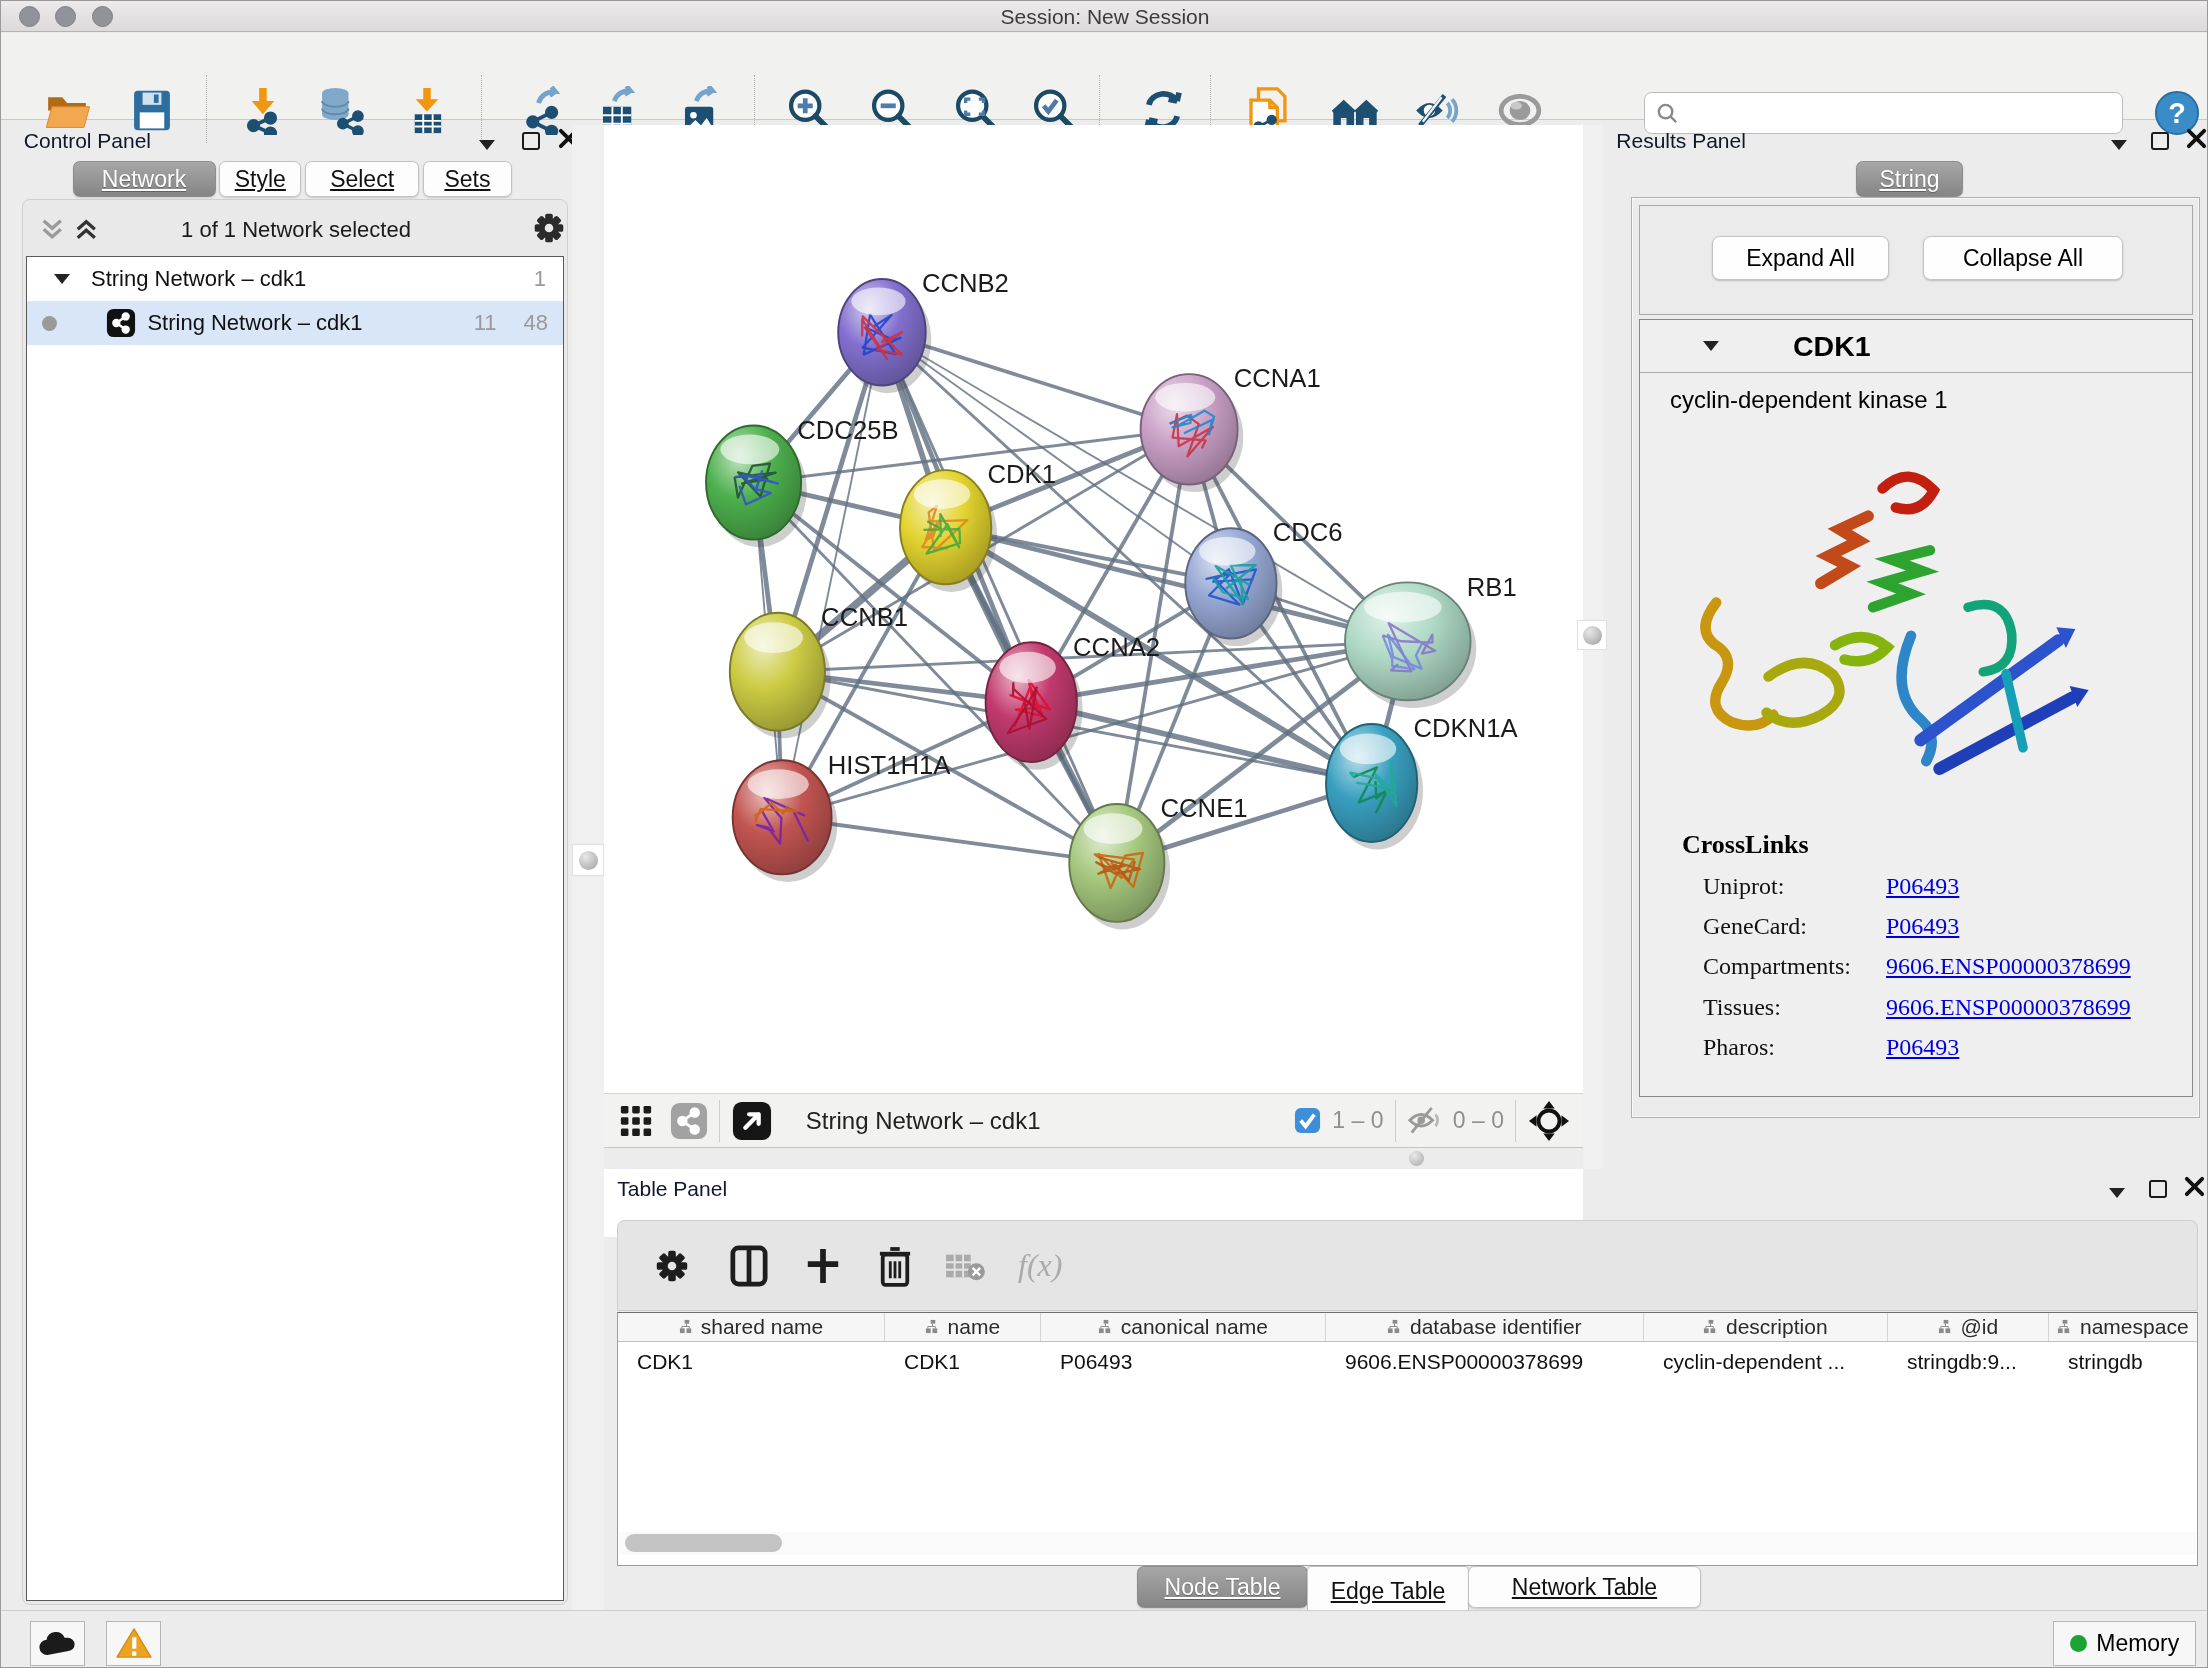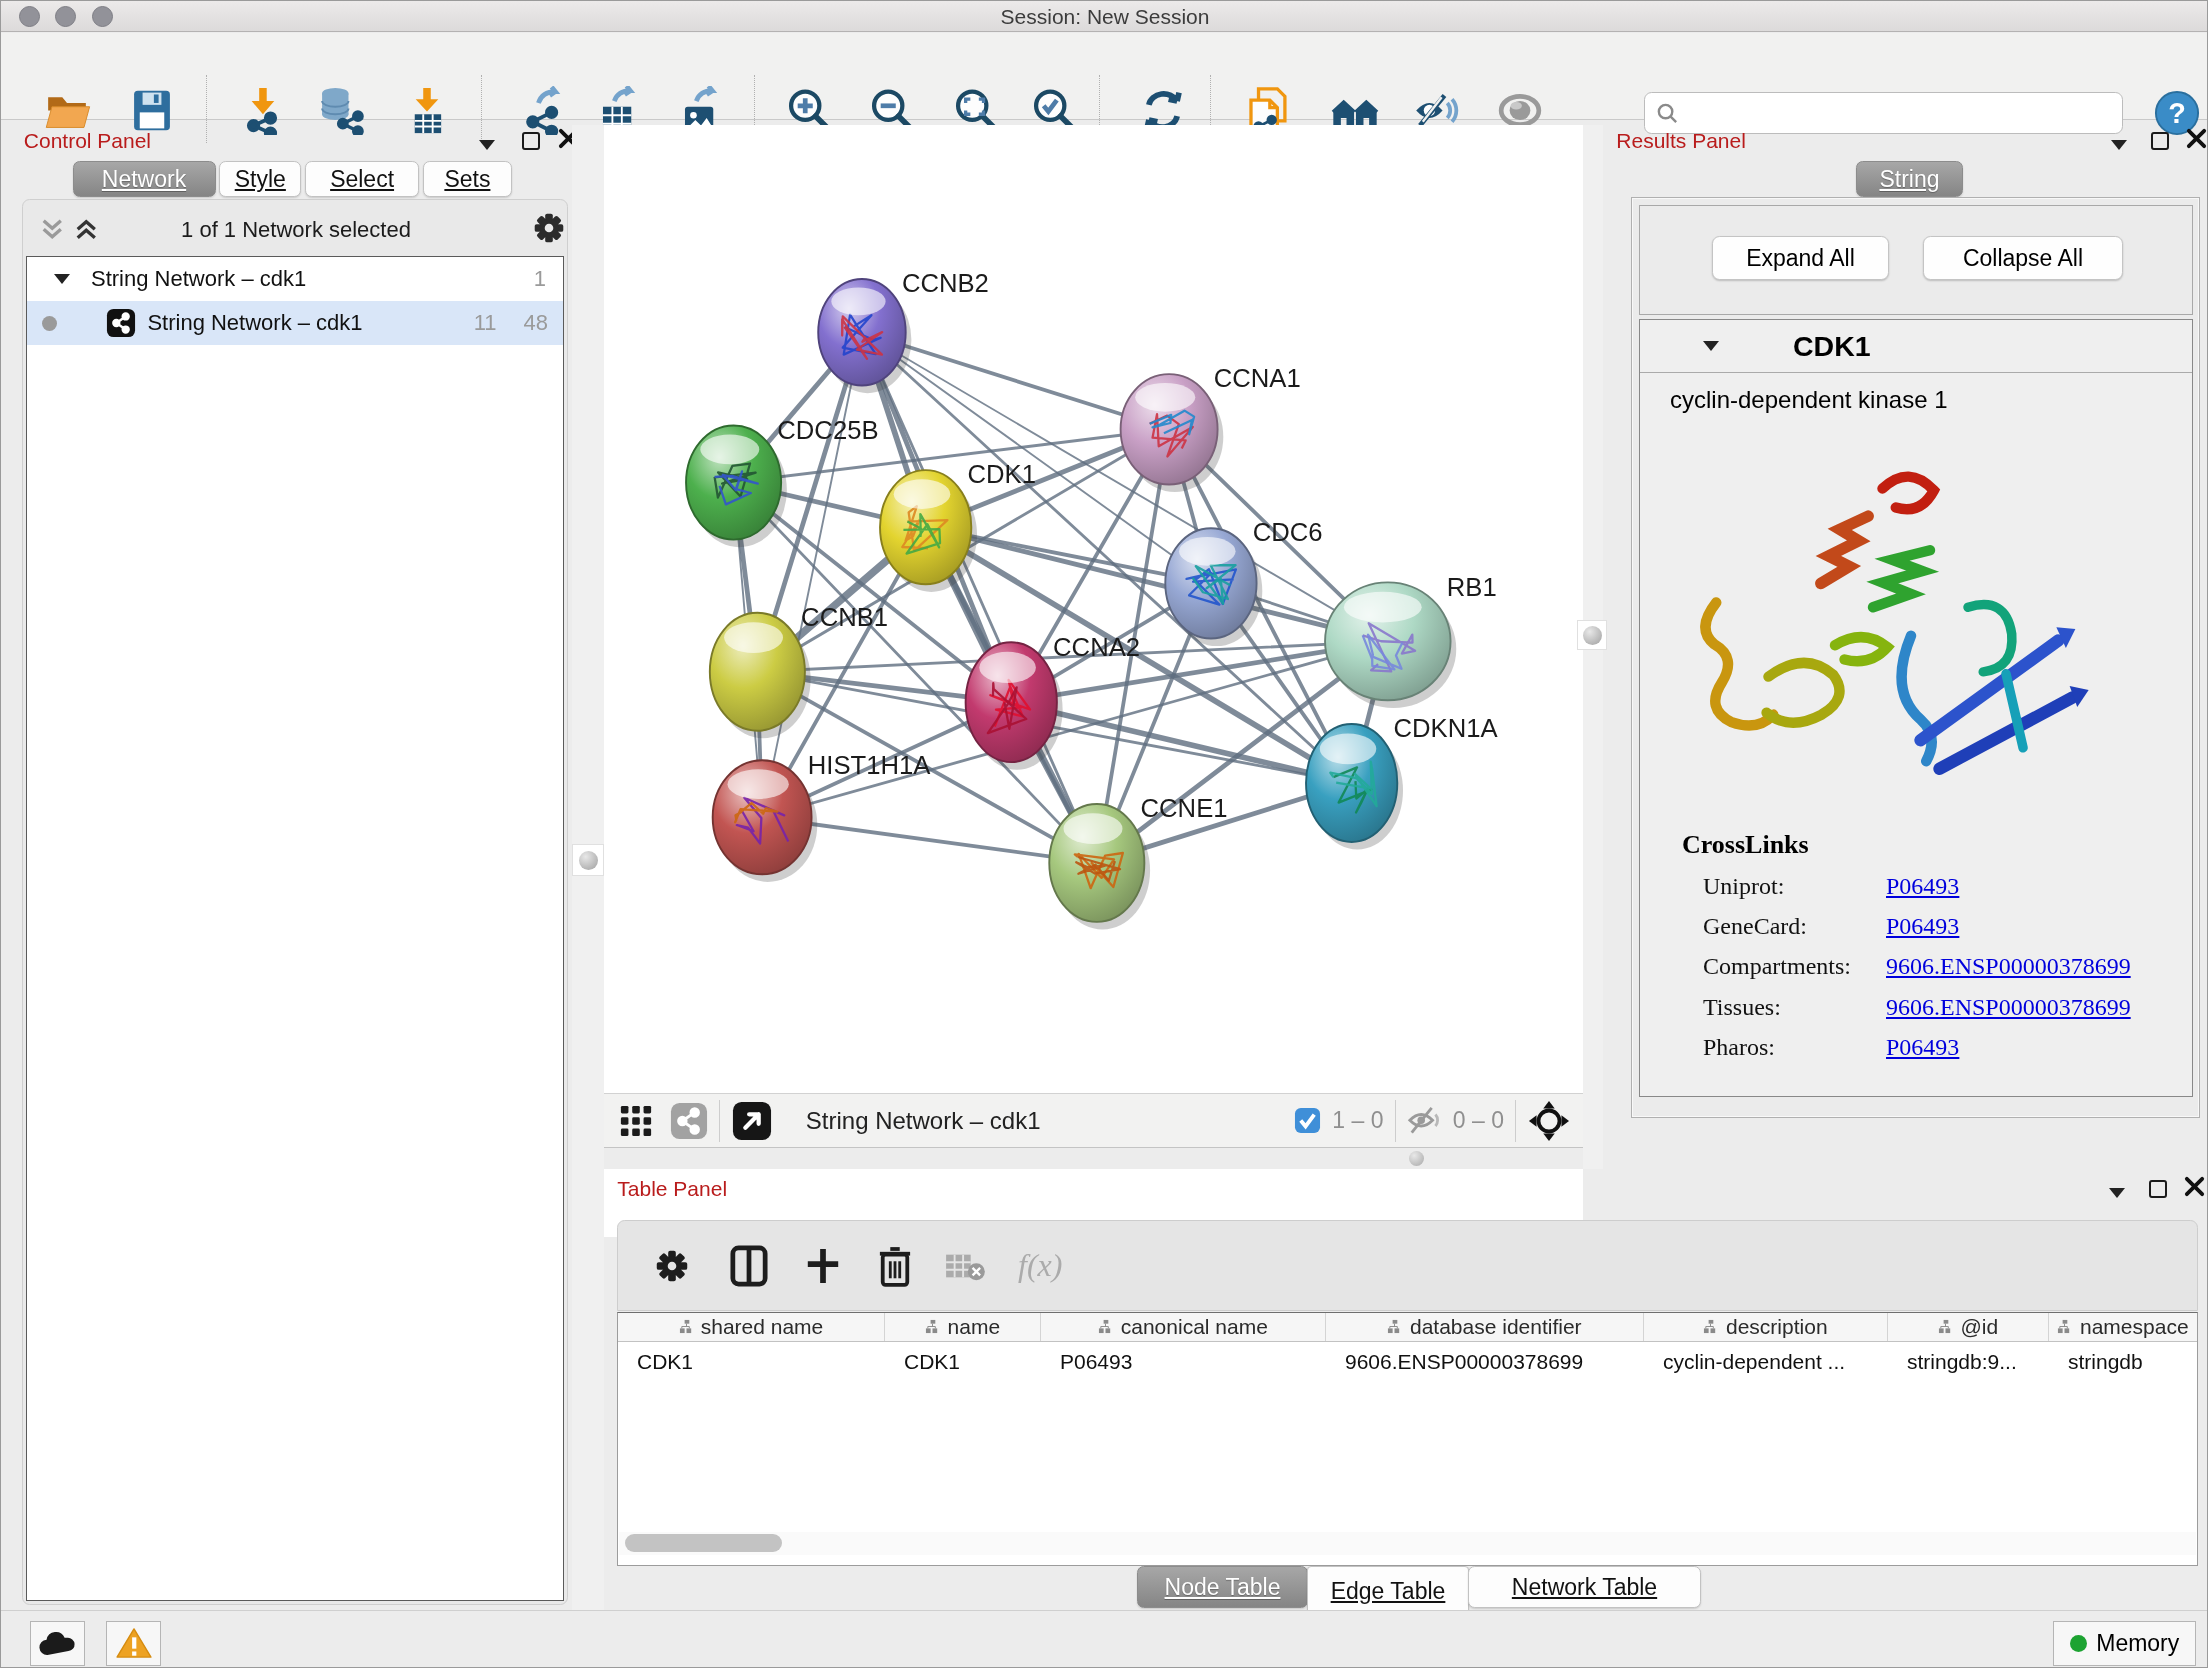--- a/index.html
+++ b/index.html
@@ -13,35 +13,35 @@
   #title-text{width:100%;text-align:center;top:3.8px;font-size:21px;color:#3c3c3c;}
 
   
   #toolbar{left:0;top:32px;width:2208px;height:87px;background:#f1f1f0;border-bottom:1px solid #c9c9c9;}
   .tbicon{top:53px;width:48px;height:49px;cursor:pointer;}
   .tbsep{top:42px;width:0;height:68px;border-left:1.9px dotted #b0b0b0;}
   #search-field{left:1643px;top:59px;width:479px;height:42px;background:#fff;border:1px solid #bcbcbc;border-radius:7.6px;display:flex;align-items:center;padding-left:9.5px;}
   #search-field input{border:none;outline:none;font-size:21px;width:418px;background:transparent;}
 
   
-  .panel-title{font-size:21px;color:#b91c1c;}
+  .panel-title{font-size:21px;color:#0f172a;}
   .caret{width:0;height:0;border-left:8.6px solid transparent;border-right:8.6px solid transparent;border-top:10.5px solid #222;display:inline-block;}
   .float-btn{width:18px;height:18px;border:2.4px solid #1b1b1b;border-radius:2.9px;display:inline-block;}
   .tab{height:36px;border:1px solid #c2c2c2;background:#fdfdfd;border-radius:6.7px;color:#111;font-size:23px;display:flex;align-items:center;justify-content:center;cursor:pointer;box-shadow:0 1px 1.9px rgba(0,0,0,0.15);text-decoration:underline;}
   .tab.sel{background:linear-gradient(#a7a7a7,#858585);color:#fff;border-color:#8c8c8c;text-shadow:0 1px 1px rgba(0,0,0,0.3);}
 
   
   #cp-box{left:21px;top:198px;width:546px;height:1406px;background:#e9e9e9;border:1px solid #cfcfcf;border-radius:7.6px;}
   #cp-tree{left:25px;top:255px;width:538px;height:1345px;background:#fff;border:1.9px solid #5a5a5a;}
   .tree-row{height:44px;display:flex;align-items:center;font-size:22px;color:#111;}
   .tree-row.sel{background:#d9e6f8;}
   .count{color:#9a9a9a;font-size:22px;}
 
   
-  #net-canvas{left:603px;top:124px;width:979px;height:1112px;background:#fff;}
+  #net-canvas{left:603px;top:124px;width:979px;height:1112px;background:#fff;padding-left:20px;}
   #net-toolbar{left:603px;top:1092px;width:979px;height:55px;background:#f2f2f1;border-top:1px solid #d2d2d2;border-bottom:1px solid #c4c4c4;display:flex;align-items:center;}
   .ntsep{width:0;height:42px;border-left:1px solid #cdcdcd;margin:0 11.4px;}
   .graynum{color:#8f8f8f;font-size:23px;}
 
   
   #rp-outer{left:1630px;top:196px;width:569px;height:921px;background:#ebebeb;border:1px solid #b0b0b0;box-shadow:inset 0 0 0 1px #f8f8f8;}
   #rp-btnbox{left:1638px;top:204px;width:554px;height:110px;border:1px solid #a8a8a8;background:#ebebeb;}
   .rp-btn{height:44px;background:#fefefe;border:1px solid #c4c4c4;border-radius:7.6px;font-size:23px;display:flex;align-items:center;justify-content:center;box-shadow:0 1px 1.9px rgba(0,0,0,0.2);cursor:pointer;}
   #rp-content{left:1638px;top:318px;width:554px;height:778px;border:1px solid #888;background:#efefef;}
   #rp-nodehdr{left:0;top:0;width:100%;height:53px;border-bottom:1px solid #aaa;display:flex;align-items:center;}

